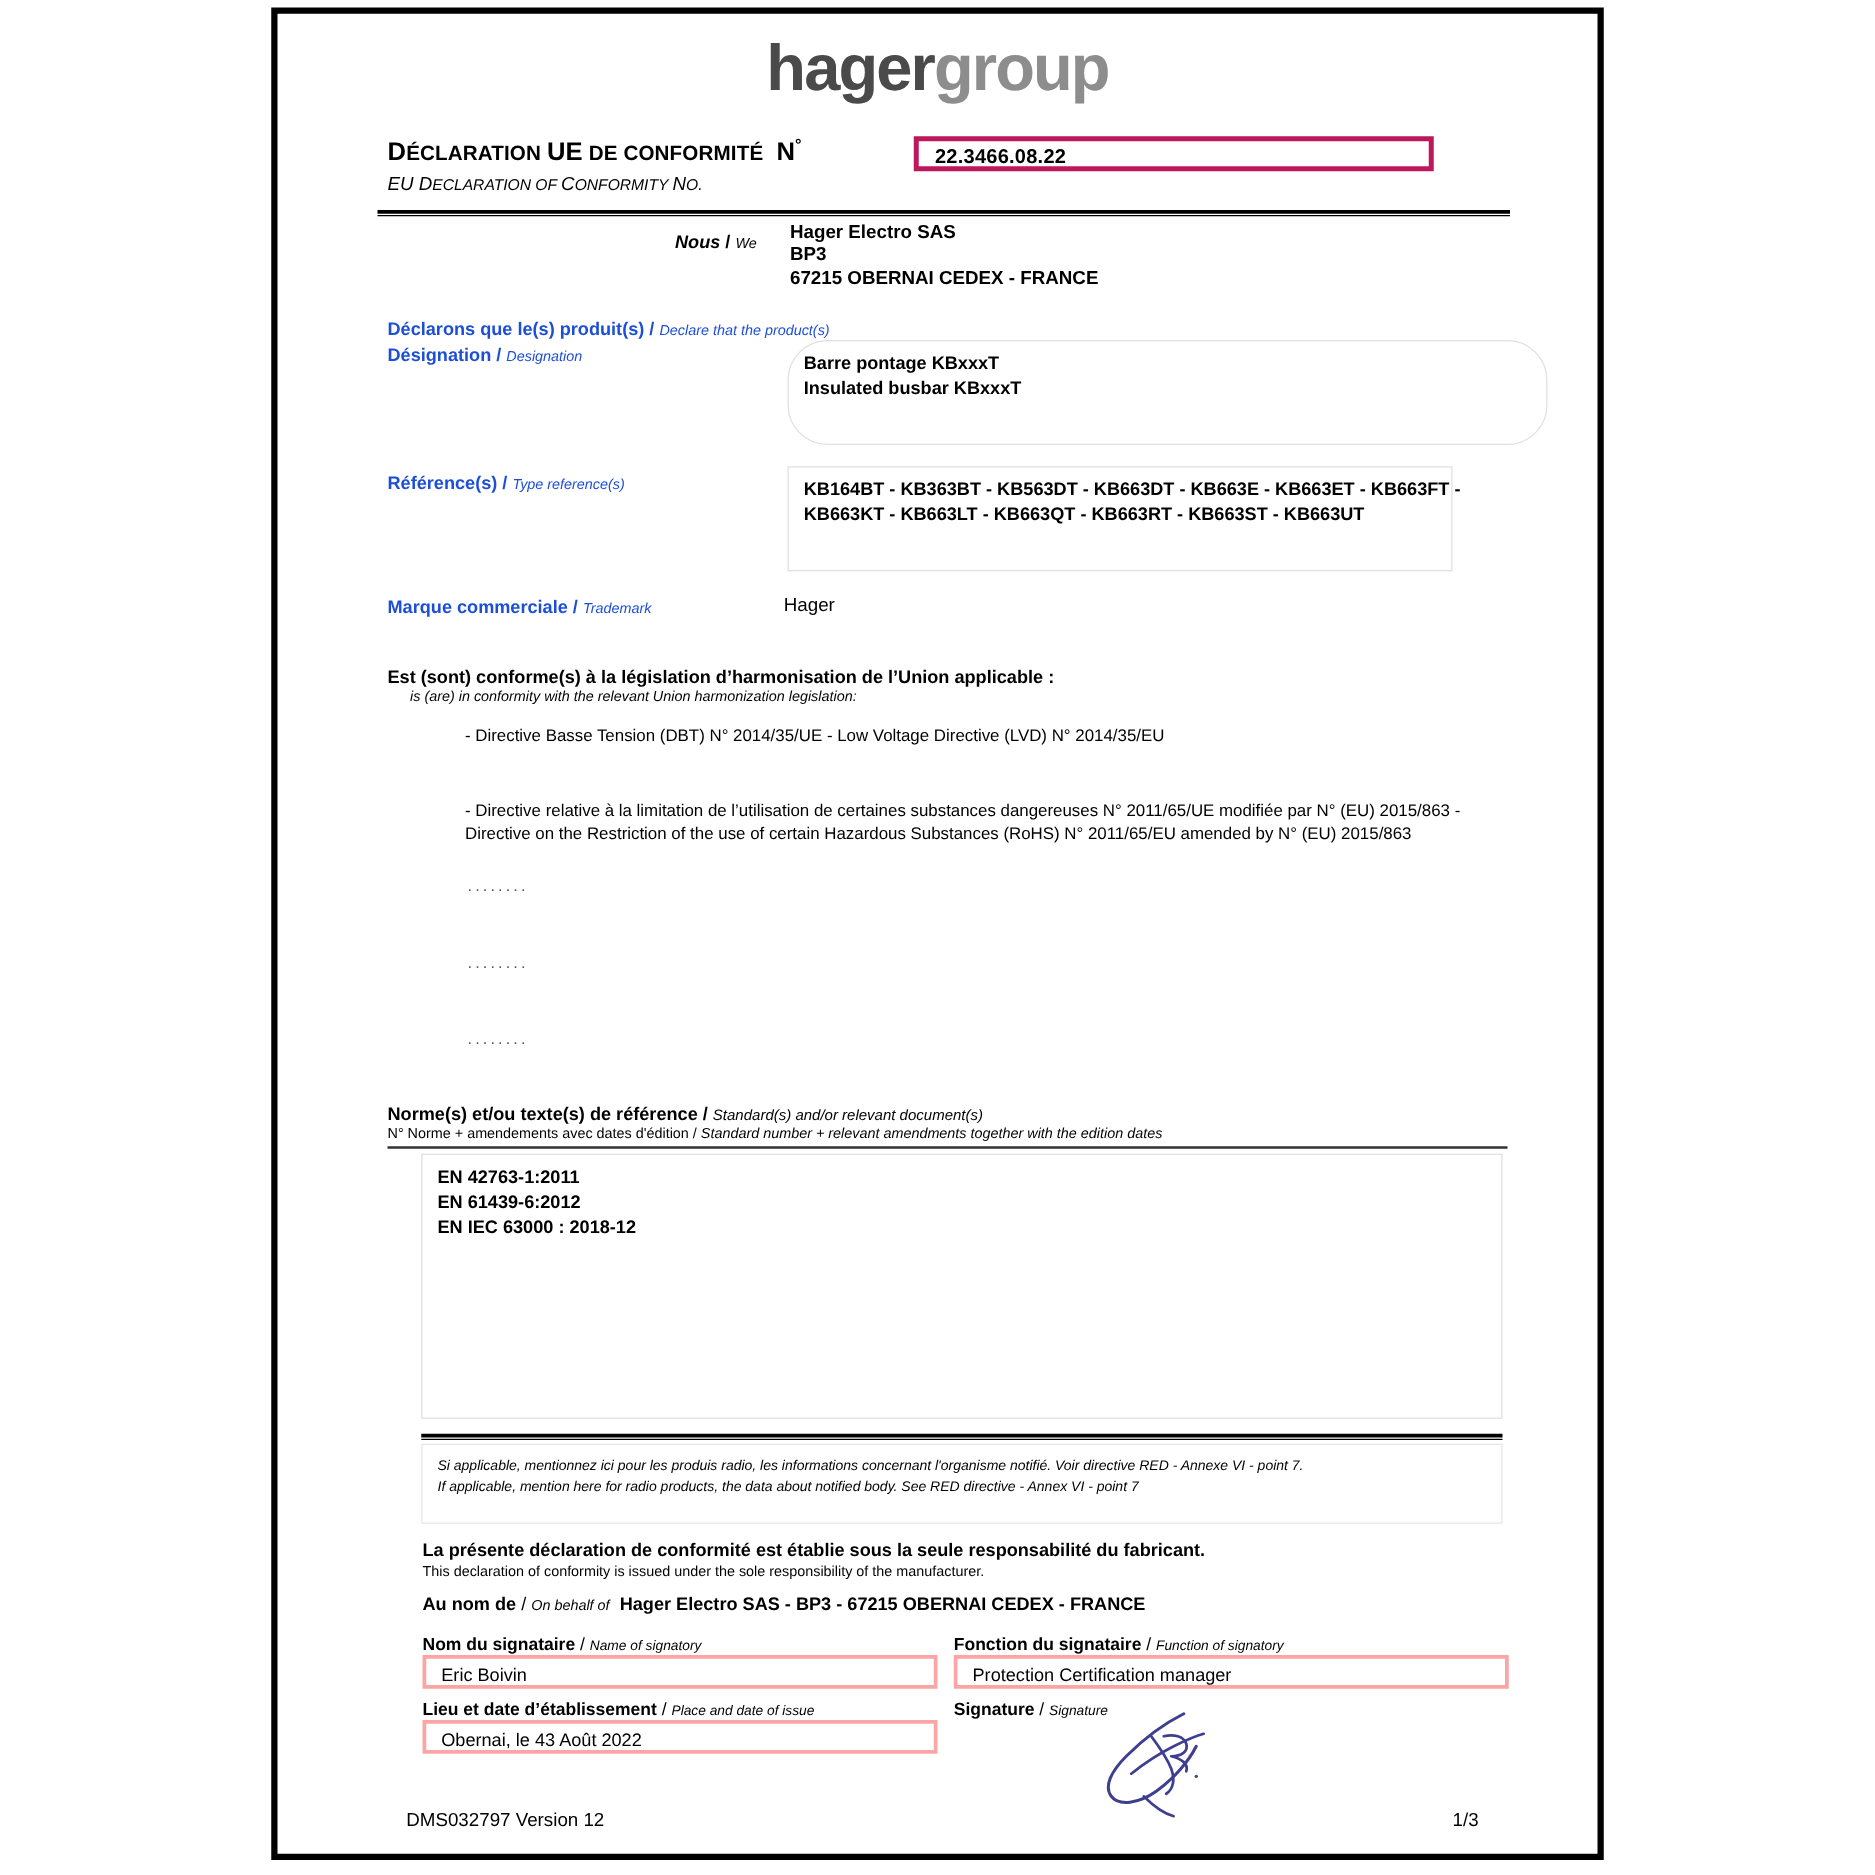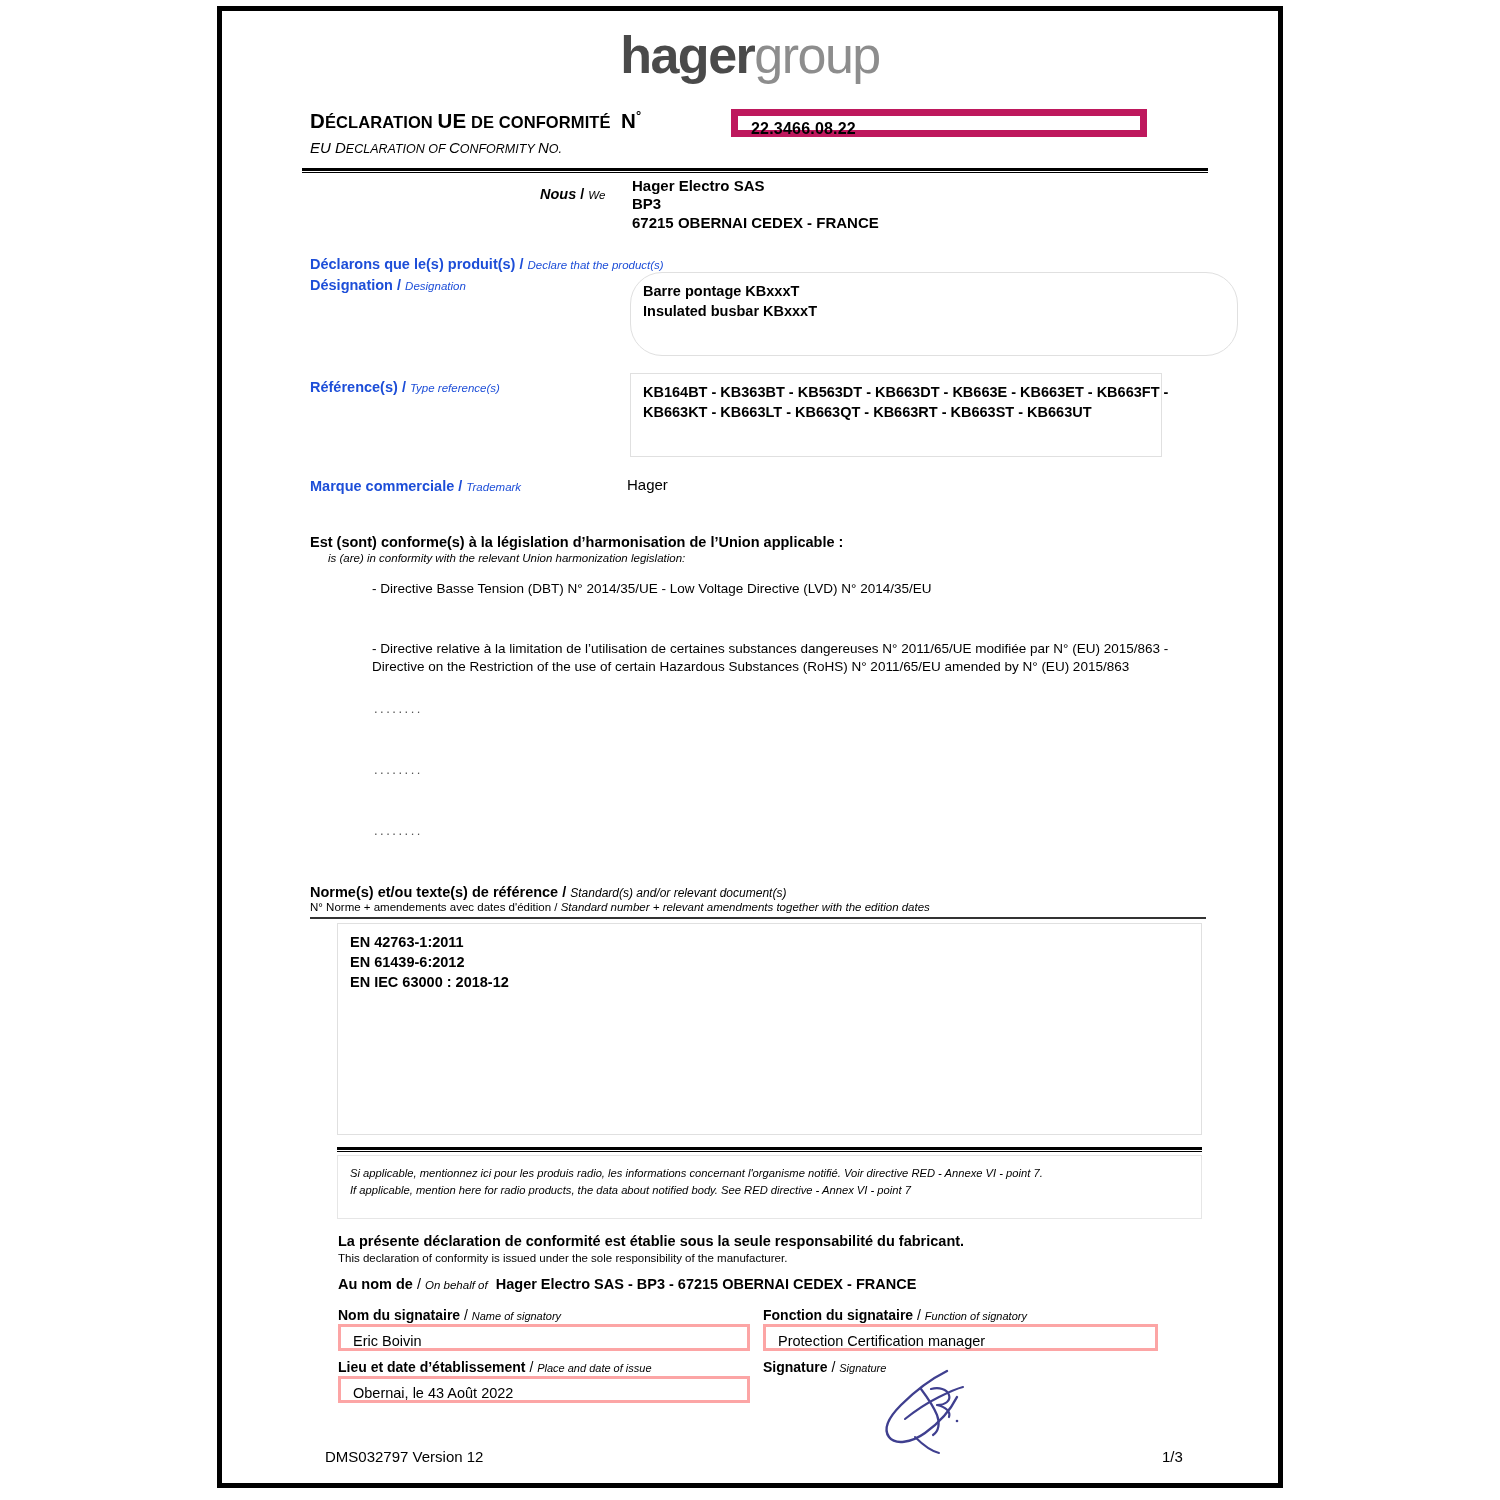--- a/index.html
+++ b/index.html
@@ -28,21 +28,21 @@
     position: absolute;
     left: 0; top: 18px;
     width: 1056px;
     text-align: center;
     font-size: 52px;
     font-weight: 400;
     letter-spacing: -1.5px;
     line-height: 1;
   }
   .logo .hager { font-weight: 700; color: #4a4a4a; }
-  .logo .group { font-weight: 400; color: #8d8d8d; }
+  .logo .group { font-weight: 700; color: #8d8d8d; }
 
   
   .title-row {
     position: absolute;
     left: 88px; top: 95px;
     width: 960px;
     height: 34px;
   }
   .title-fr {
     position: absolute; left: 0; top: 2px;
@@ -55,21 +55,21 @@
     position: absolute; left: 88px; top: 128px;
     font-size: 15px; font-style: italic; color: #000;
     white-space: nowrap;
   }
   .title-en .sc { font-size: 12.5px; }
 
   .field-num {
     position: absolute;
     left: 509px; top: 98px;
     width: 416px; height: 28px;
-    border: 7px solid #be185d;
+    border: 4px solid #be185d;
     background: #fff;
   }
   .field-num span {
     position: absolute; left: 13px; top: 4px;
     font-size: 16px; font-weight: 700; color: #000;
     letter-spacing: 0.2px;
   }
 
   
   .rule-top {
@@ -346,21 +346,21 @@
   </div>
   <div class="sig-box" style="left:116px; top:1313px; width:412px; height:27px;">
     <span>Eric Boivin</span>
   </div>
 
   <div class="sig-lbl" style="left:541px; top:1296px;">
     <span>Fonction du signataire</span>
     <span style="font-weight:400">/</span>
     <span class="sub">Function of signatory</span>
   </div>
-  <div class="sig-box" style="left:541px; top:1313px; width:395px; height:27px;">
+  <div class="sig-box" style="left:541px; top:1313px; width:444px; height:27px;">
     <span>Protection Certification manager</span>
   </div>
 
   <div class="sig-lbl" style="left:116px; top:1348px;">
     <span>Lieu et date d’établissement</span>
     <span style="font-weight:400">/</span>
     <span class="sub">Place and date of issue</span>
   </div>
   <div class="sig-box" style="left:116px; top:1365px; width:412px; height:27px;">
     <span>Obernai, le 43 Août 2022</span>

